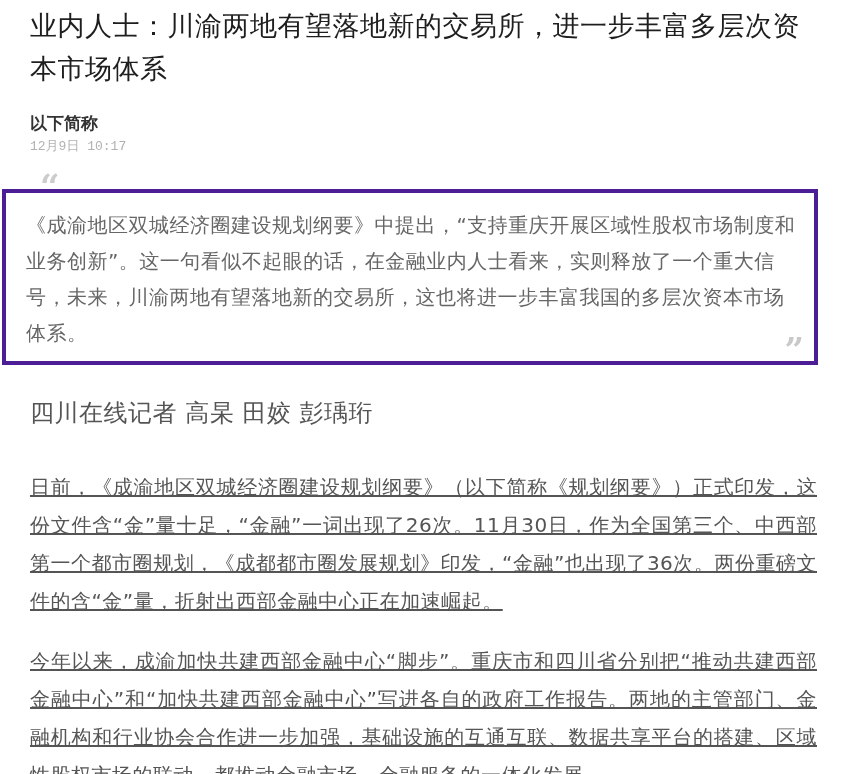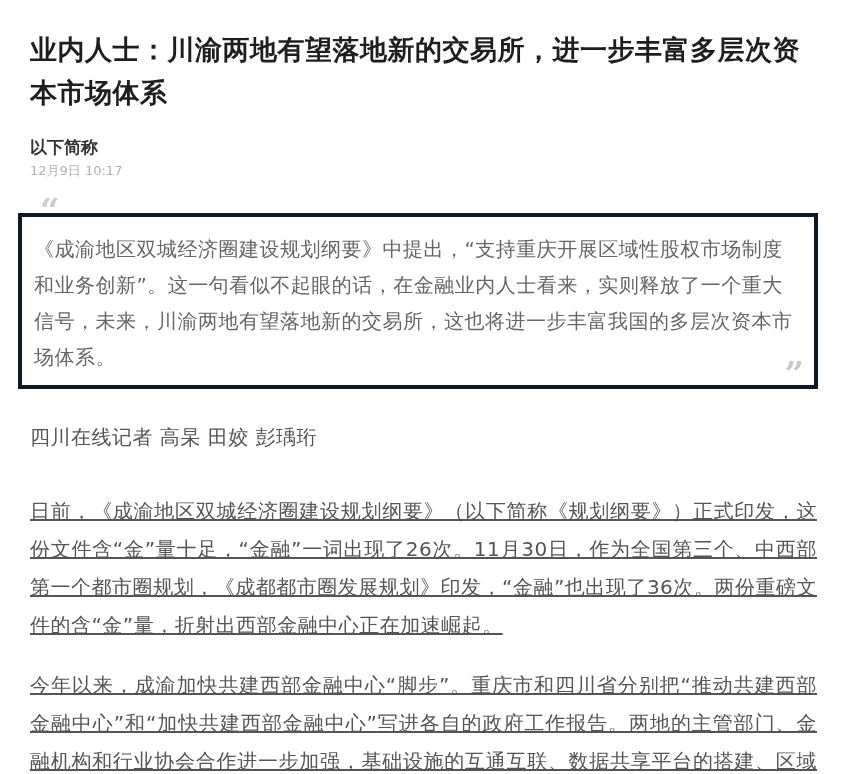--- a/index.html
+++ b/index.html
@@ -7,81 +7,82 @@
   .page {
     position: relative;
     width: 845px;
     height: 774px;
     background: #ffffff;
     overflow: hidden;
     font-family: "DejaVu Sans", sans-serif;
     -webkit-font-smoothing: antialiased;
   }
   .article-title {
-    margin: 28px 28px 0 30px;
+    margin: 4px 28px 0 30px;
     font-size: 27px;
     line-height: 43px;
-    font-weight: bold;
+    font-weight: normal;
     color: #1e1e1e;
     letter-spacing: 0.5px;
   }
   .meta-block {
     margin: 22px 30px 0 30px;
   }
   .source-name {
     font-size: 17px;
     font-weight: bold;
     color: #333333;
     line-height: 22px;
   }
   .publish-time {
     margin-top: 4px;
     font-size: 13px;
     color: #b2b2b2;
     line-height: 17px;
+    font-family: Liberation Mono, monospace;
   }
   .quote-section {
     position: relative;
     margin-top: 34px;
   }
   .open-quote {
     position: absolute;
     top: -20px;
     left: 40px;
     font-size: 34px;
     line-height: 34px;
     color: #cccccc;
     font-weight: bold;
     font-family: "DejaVu Serif", serif;
   }
   .quote-box {
     position: relative;
-    margin: 0 27px 0 18px;
-    border: 4px solid #0f172a;
-    padding: 14px 16px 10px 12px;
+    margin: 0 27px 0 2px;
+    border: 4px solid #4c1d95;
+    padding: 14px 16px 10px 20px;
   }
   .quote-text {
     font-size: 20px;
     line-height: 36px;
     color: #666666;
     letter-spacing: 0.5px;
   }
   .close-quote {
     position: absolute;
     right: 10px;
     bottom: -6px;
     font-size: 34px;
     line-height: 34px;
     color: #c9c9c9;
     font-weight: bold;
     font-family: "DejaVu Serif", serif;
   }
   .byline {
     margin: 33px 30px 0 30px;
-    font-size: 20px;
+    font-size: 24px;
     color: #555555;
     line-height: 30px;
     letter-spacing: 0.5px;
   }
   .body-paragraph {
     margin: 40px 28px 0 30px;
     font-size: 20px;
     line-height: 38px;
     color: #555555;
     letter-spacing: 0.5px;

